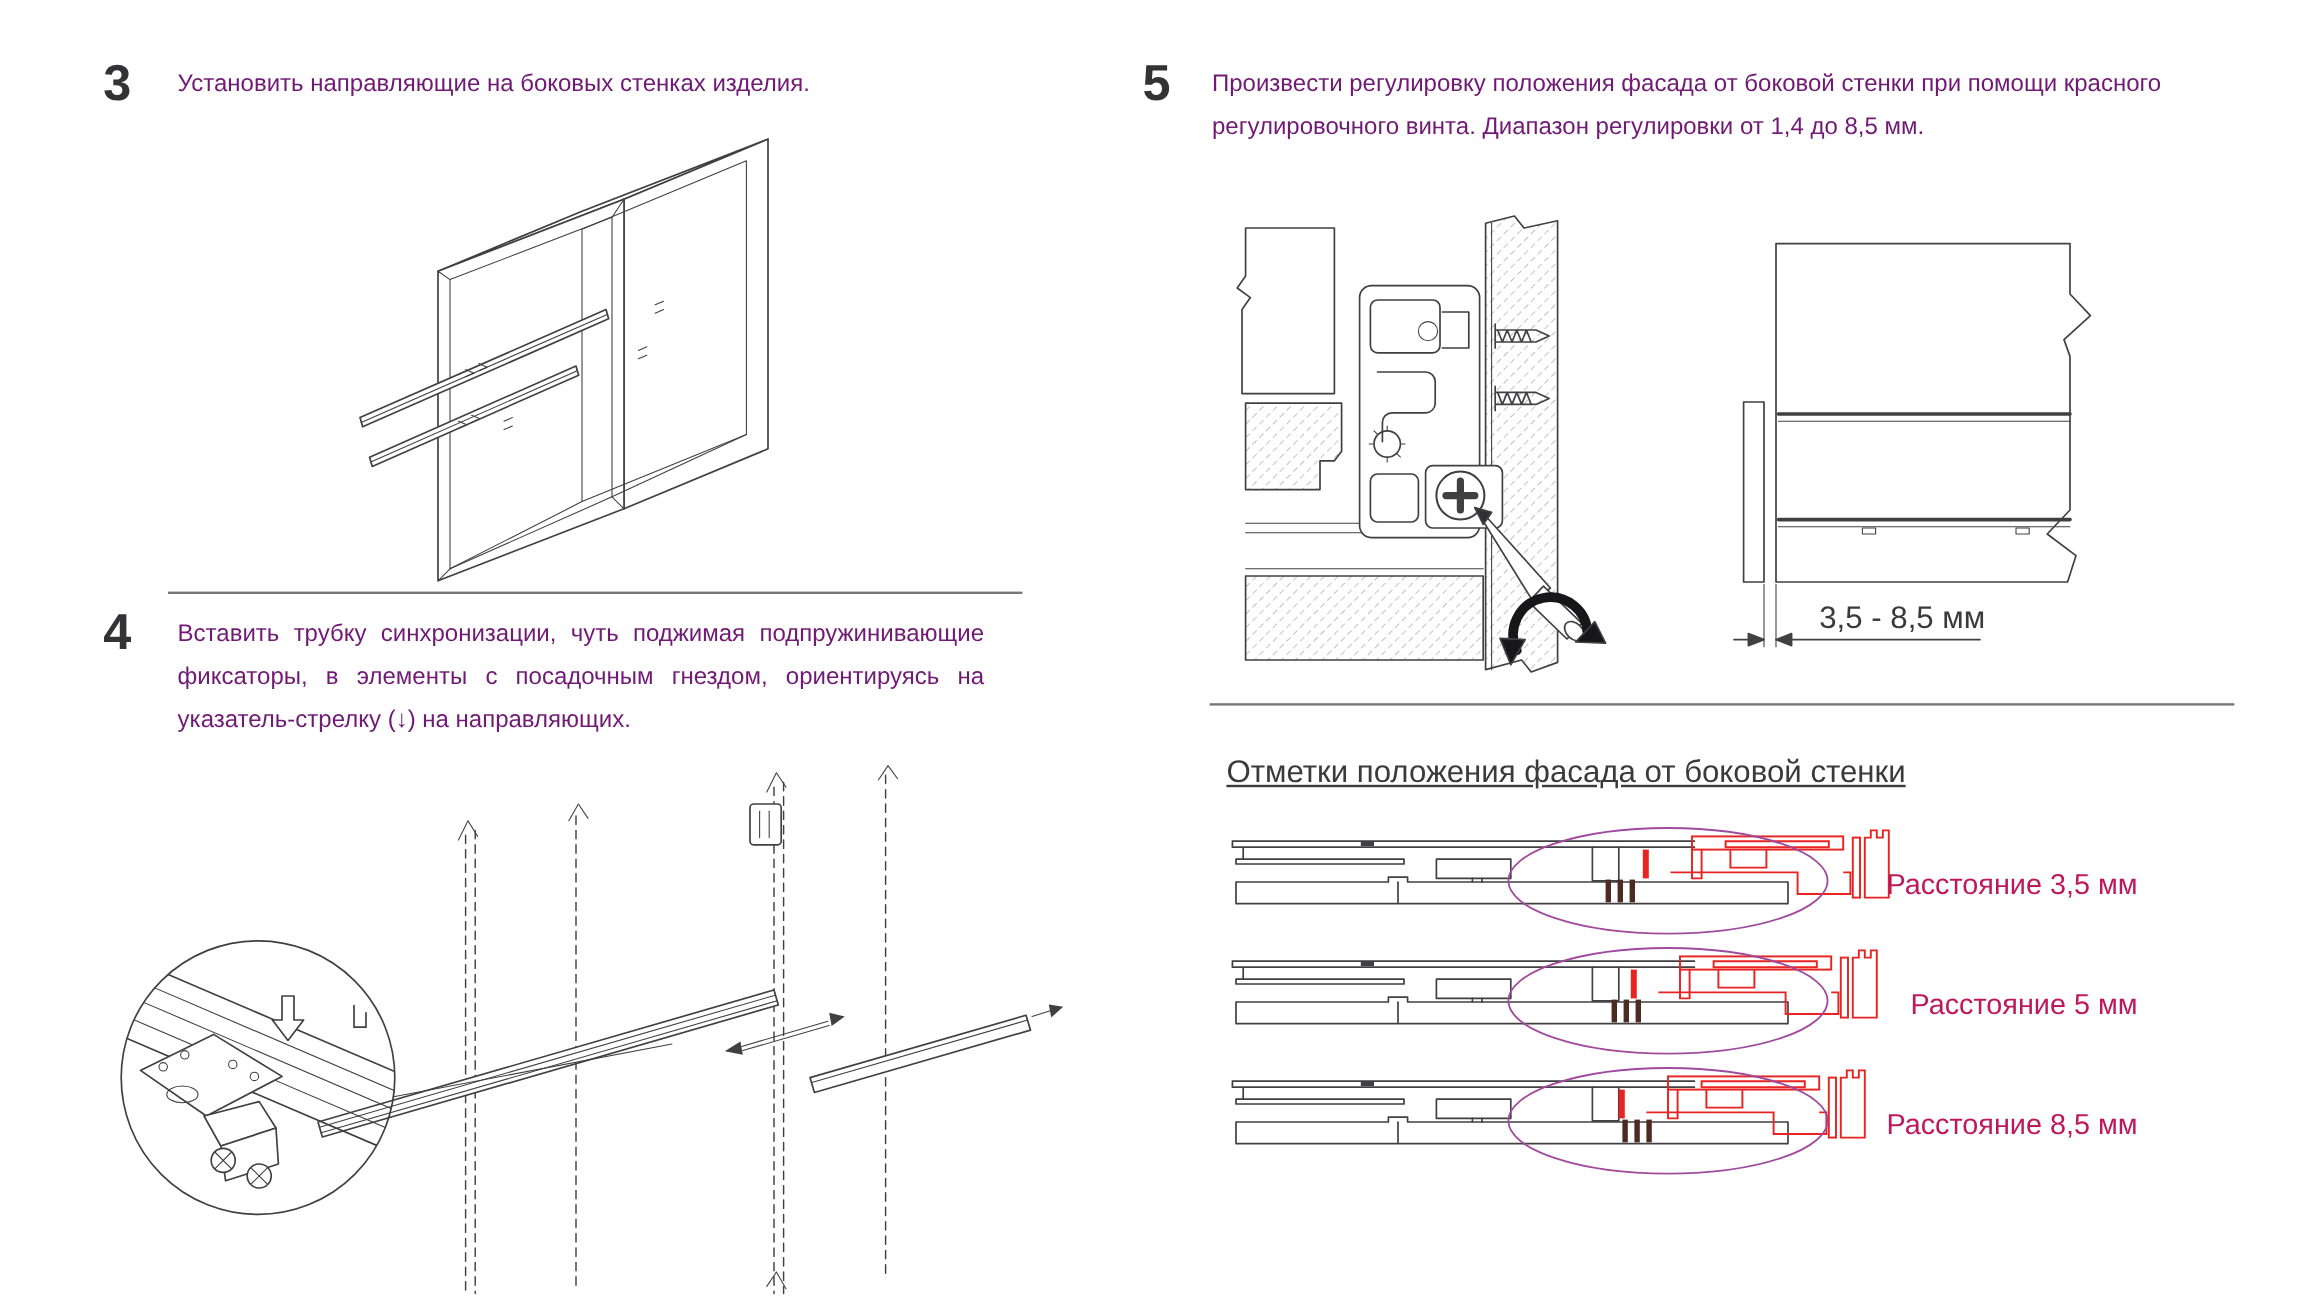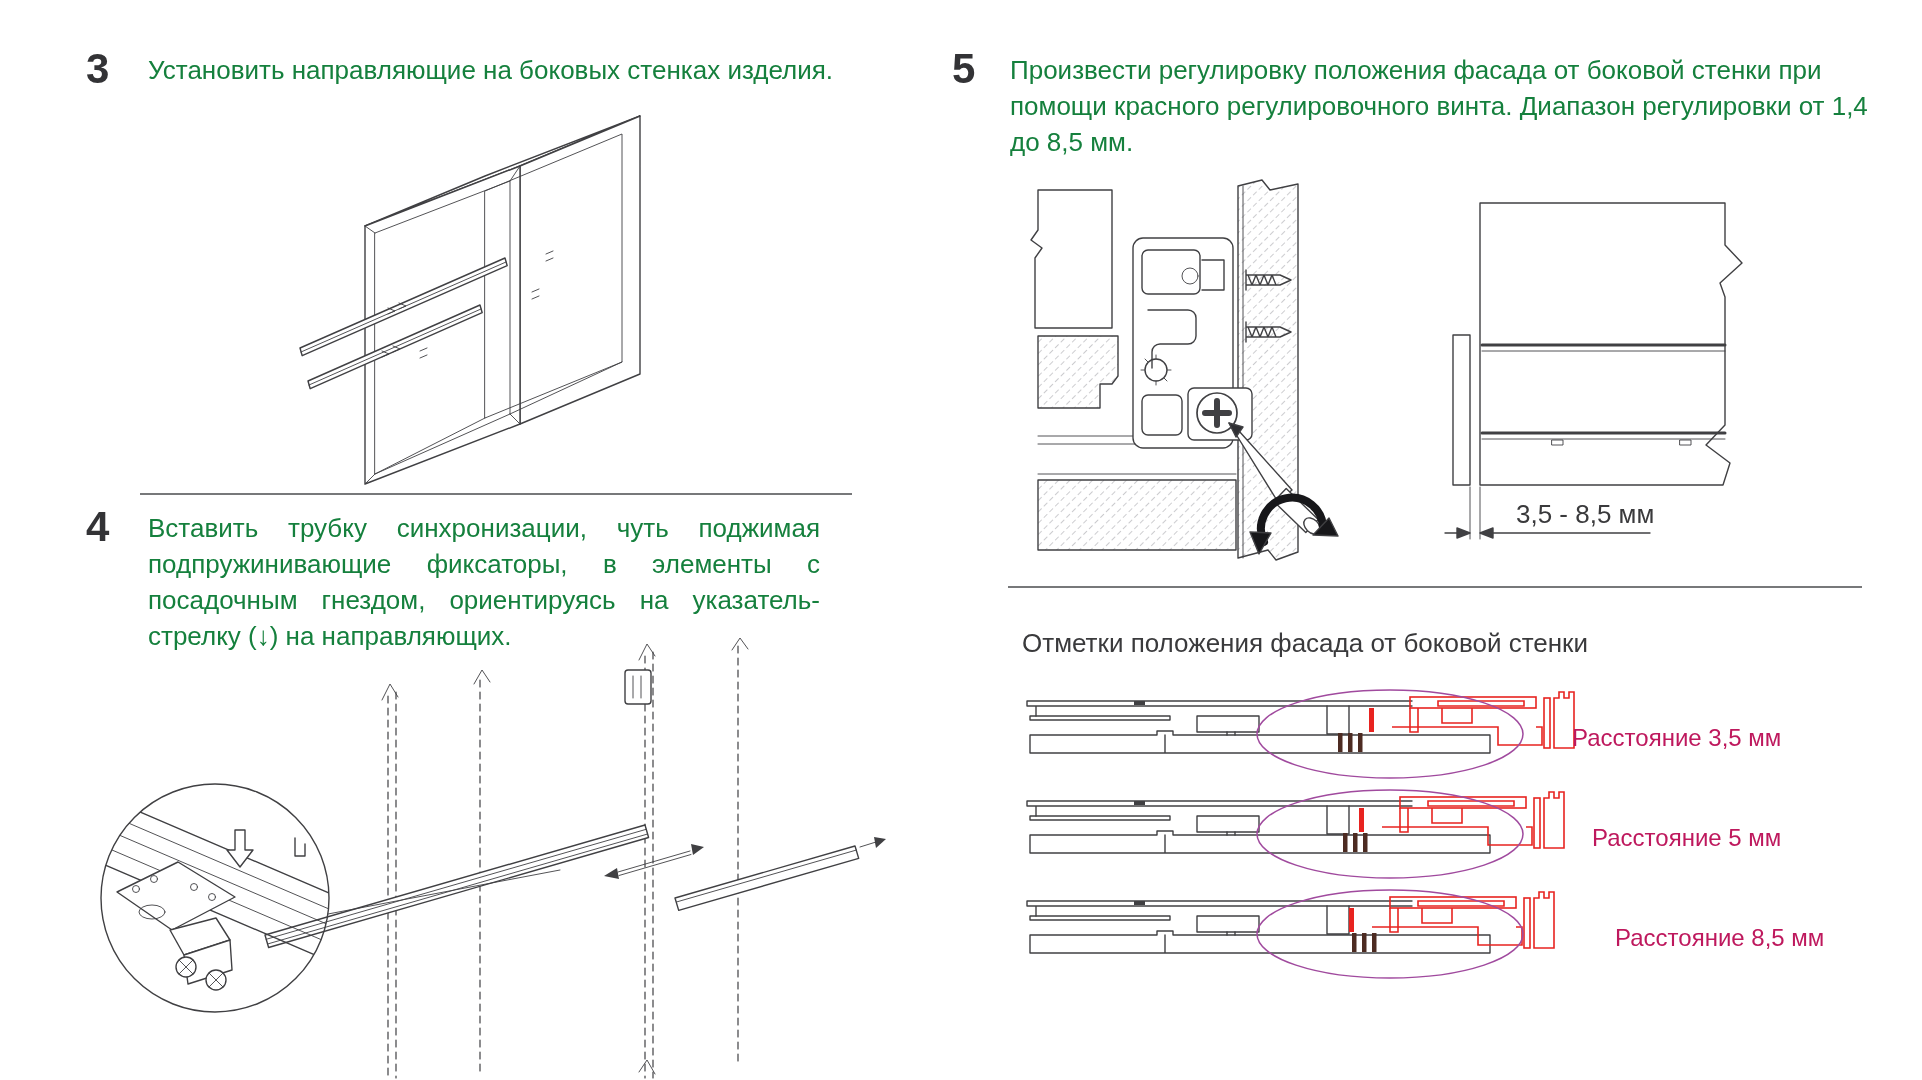--- a/index.html
+++ b/index.html
@@ -1,19 +1,19 @@
 <!DOCTYPE html>
 <html><head>
 <meta charset="utf-8">
 <style>
   html,body{margin:0;padding:0;background:#ffffff;}
   .page{position:relative;width:1922px;height:1080px;background:#ffffff;overflow:hidden;
         font-family:"Liberation Sans",sans-serif;color:#3a3a3c;}
   .step-num{position:absolute;font-size:42px;font-weight:bold;line-height:42px;color:#333336;}
-  .step-text{position:absolute;font-size:26px;line-height:36px;color:#15803d;}
+  .step-text{position:absolute;font-size:20px;line-height:36px;color:#701a75;}
   .justify{text-align:justify;}
   .nowrap{white-space:nowrap;}
   .divider{position:absolute;border-top:2px solid #77787a;height:0;}
   .section-heading{position:absolute;font-size:26px;color:#3a3a3c;}
   .row-label{position:absolute;font-size:24px;color:#be185d;white-space:nowrap;}
   svg{position:absolute;overflow:visible;}
   .draw{stroke:#404043;fill:none;stroke-width:1.4;stroke-linecap:round;stroke-linejoin:round;}
   .thin{stroke-width:0.9;}
   .dash{stroke-dasharray:7 5;stroke-width:1.2;}
 </style>
@@ -246,21 +246,21 @@
         <polygon points="30,348 17,343 17,353" fill="#404043"></polygon>
         <line x1="53" y1="348" x2="210" y2="348"></line>
         <polygon points="40,348 53,343 53,353" fill="#404043"></polygon>
       </g>
       <text x="76" y="338" font-size="26" fill="#3a3a3c" stroke="none" font-family="Liberation Sans, sans-serif">3,5 - 8,5 мм</text>
     </g>
   </svg>
 
   <div class="divider" style="left:1008px;top:586px;width:854px;"></div>
 
-  <div class="section-heading" style="left:1022px;top:628px;">Отметки положения фасада от боковой стенки</div>
+  <div class="section-heading" style="left:1022px;top:628px;text-decoration:underline;">Отметки положения фасада от боковой стенки</div>
 
   <svg style="left:1022px;top:688px;" width="560" height="96" viewBox="0 0 560 96">
     <g class="draw">
       <path d="M5,13 H390 M5,18 H390 M5,13 V18 M14,18 V28"></path>
       <rect x="112" y="13" width="11" height="4" fill="#404043" stroke="none"></rect>
       <path d="M8,28 H148 V32 H8 Z"></path>
       <rect x="175" y="28" width="62" height="16"></rect>
       <path d="M205,44 V47 M213,44 V47"></path>
       <path d="M305,18 V46 H327 V18 M305,46 H327"></path>
       <path d="M8,47 H135 M135,47 V43 H151 V47 M151,47 H468 M8,65 H468 M8,47 V65 M468,47 V65 M143,47 V65"></path>
@@ -333,15 +333,15 @@
       <path d="M416,13 H502 V18 H416 Z"></path>
       <path d="M388,20 V44 H396 V20"></path>
       <path d="M420,20 V35 H450 V20"></path>
       <path d="M370,39 H476 V57 H520 V39 H514"></path>
       <rect x="522" y="10" width="6" height="50"></rect>
       <path d="M532,60 V10 H537 V4 H542 V10 H547 V4 H552 V60 Z"></path>
       <rect x="347" y="20" width="5" height="24" fill="#e82320" stroke="none"></rect>
     </g>
     <ellipse cx="368" cy="46" rx="133" ry="44" fill="none" stroke="#a04a9e" stroke-width="1.5"></ellipse>
   </svg>
-  <div class="row-label" style="left:1572px;top:924px;margin-left:43px;">Расстояние 8,5 мм</div>
+  <div class="row-label" style="left:1572px;top:924px;">Расстояние 8,5 мм</div>
 
 </div>
 
 </body></html>

